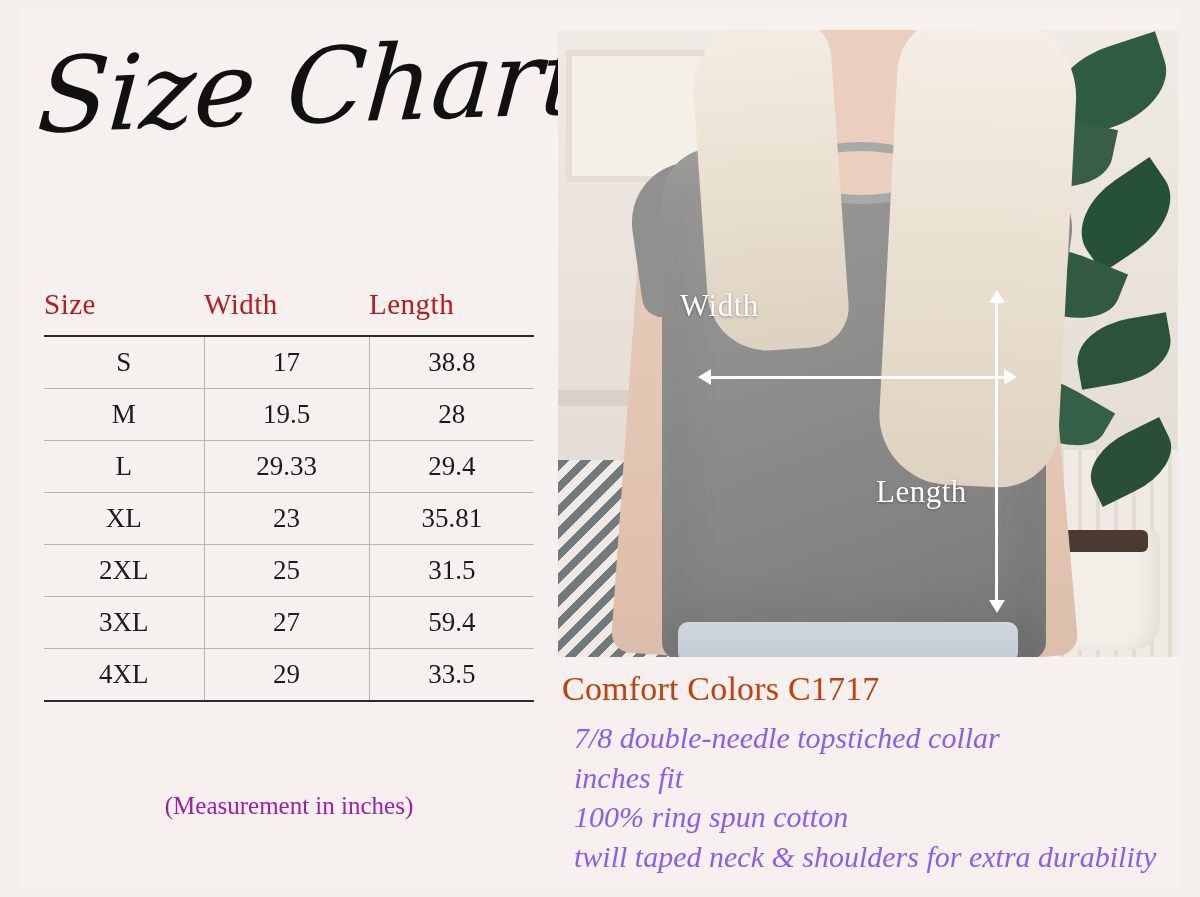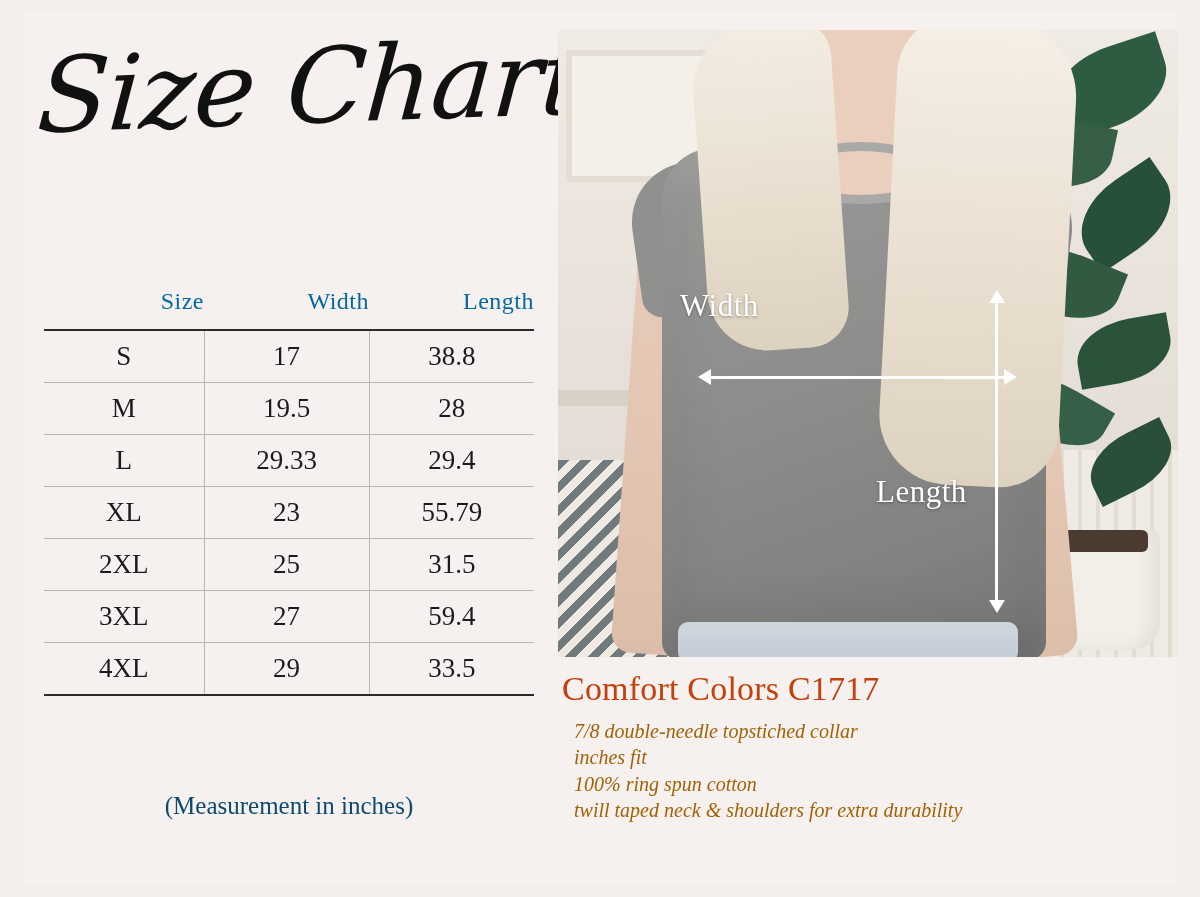--- a/index.html
+++ b/index.html
@@ -60,24 +60,24 @@
     top: 272px;
     width: 490px;
   }
   table.size-table {
     border-collapse: collapse;
     width: 490px;
     table-layout: fixed;
   }
   table.size-table th {
     font-weight: 400;
-    font-size: 24px;
-    color: #0369a1;
+    font-size: 29px;
+    color: #b91c1c;
     padding: 4px 0 14px 0;
-    text-align: right;
+    text-align: left;
     letter-spacing: 0.5px;
   }
   table.size-table thead tr {
     border-bottom: 2px solid #2b2b2b;
   }
   table.size-table td {
     font-size: 27px;
     color: #1b1b1b;
     text-align: center;
     padding: 10px 0 10px 0;
@@ -95,21 +95,21 @@
   table.size-table thead th.c-width,
   table.size-table thead th.c-length { border-left: none; }
 
   .measure-note {
     position: absolute;
     left: 22px;
     top: 780px;
     width: 490px;
     text-align: center;
     font-size: 25px;
-    color: #0c4a6e;
+    color: #a21caf;
   }
 
   
   .right {
     position: absolute;
     left: 530px;
     top: 0;
     width: 626px;
     height: 873px;
   }
@@ -265,23 +265,23 @@
     font-size: 34px;
     color: #c2410c;
     letter-spacing: .2px;
   }
   .prod-features {
     position: absolute;
     left: 22px;
     top: 706px;
     width: 600px;
     font-style: italic;
-    font-size: 20px;
+    font-size: 30px;
     line-height: 1.32;
-    color: #a16207;
+    color: #8b5cf6;
   }
   .prod-features div { white-space: nowrap; }
 </style>
 </head>
 <body>
 
 <div class="page">
   <div class="canvas">
 
     <div class="left">
@@ -308,21 +308,21 @@
               <td class="c-length">28</td>
             </tr>
             <tr>
               <td class="c-size">L</td>
               <td class="c-width">29.33</td>
               <td class="c-length">29.4</td>
             </tr>
             <tr>
               <td class="c-size">XL</td>
               <td class="c-width">23</td>
-              <td class="c-length">55.79</td>
+              <td class="c-length">35.81</td>
             </tr>
             <tr>
               <td class="c-size">2XL</td>
               <td class="c-width">25</td>
               <td class="c-length">31.5</td>
             </tr>
             <tr>
               <td class="c-size">3XL</td>
               <td class="c-width">27</td>
               <td class="c-length">59.4</td>

